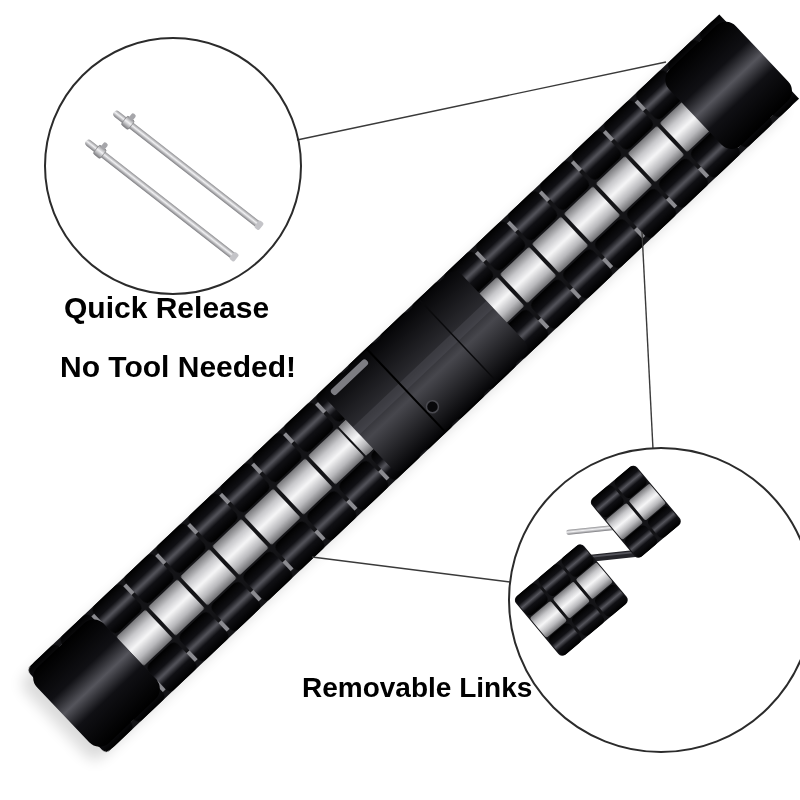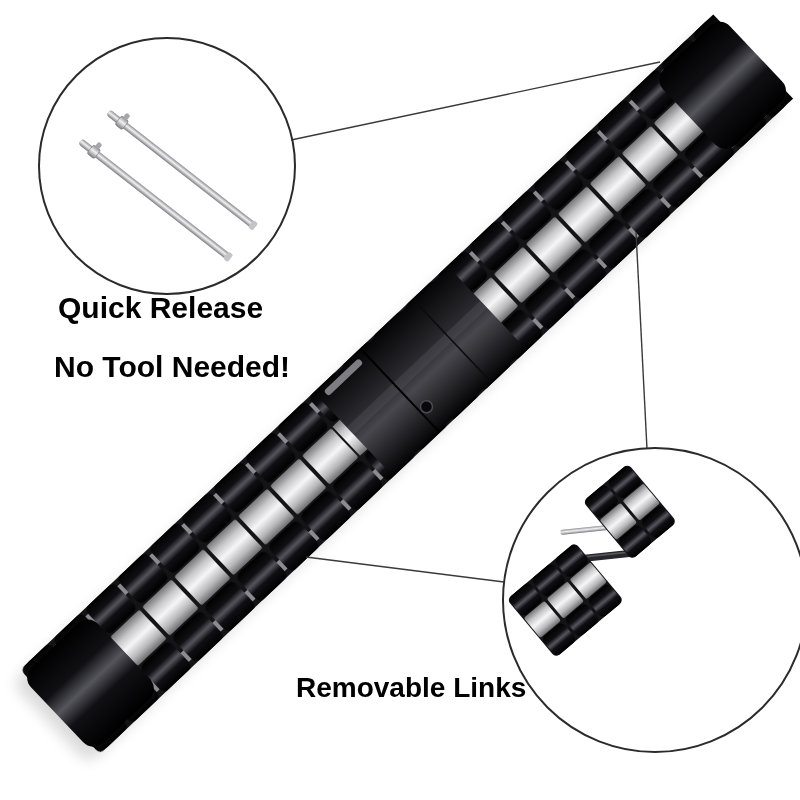--- a/index.html
+++ b/index.html
@@ -8,20 +8,21 @@
     background: #ffffff;
     width: 800px;
     height: 800px;
     overflow: hidden;
   }
   .stage {
     position: relative;
     width: 728px;
     height: 800px;
     background: #15803d;
+    margin-left: 6px;
   }
   .label {
     font-family: "Liberation Sans", sans-serif;
     font-weight: 700;
     fill: #000000;
   }
   .label-lg { font-size: 30px; }
   .label-md { font-size: 28px; }
   .leader {
     stroke: #3a3a3a;

